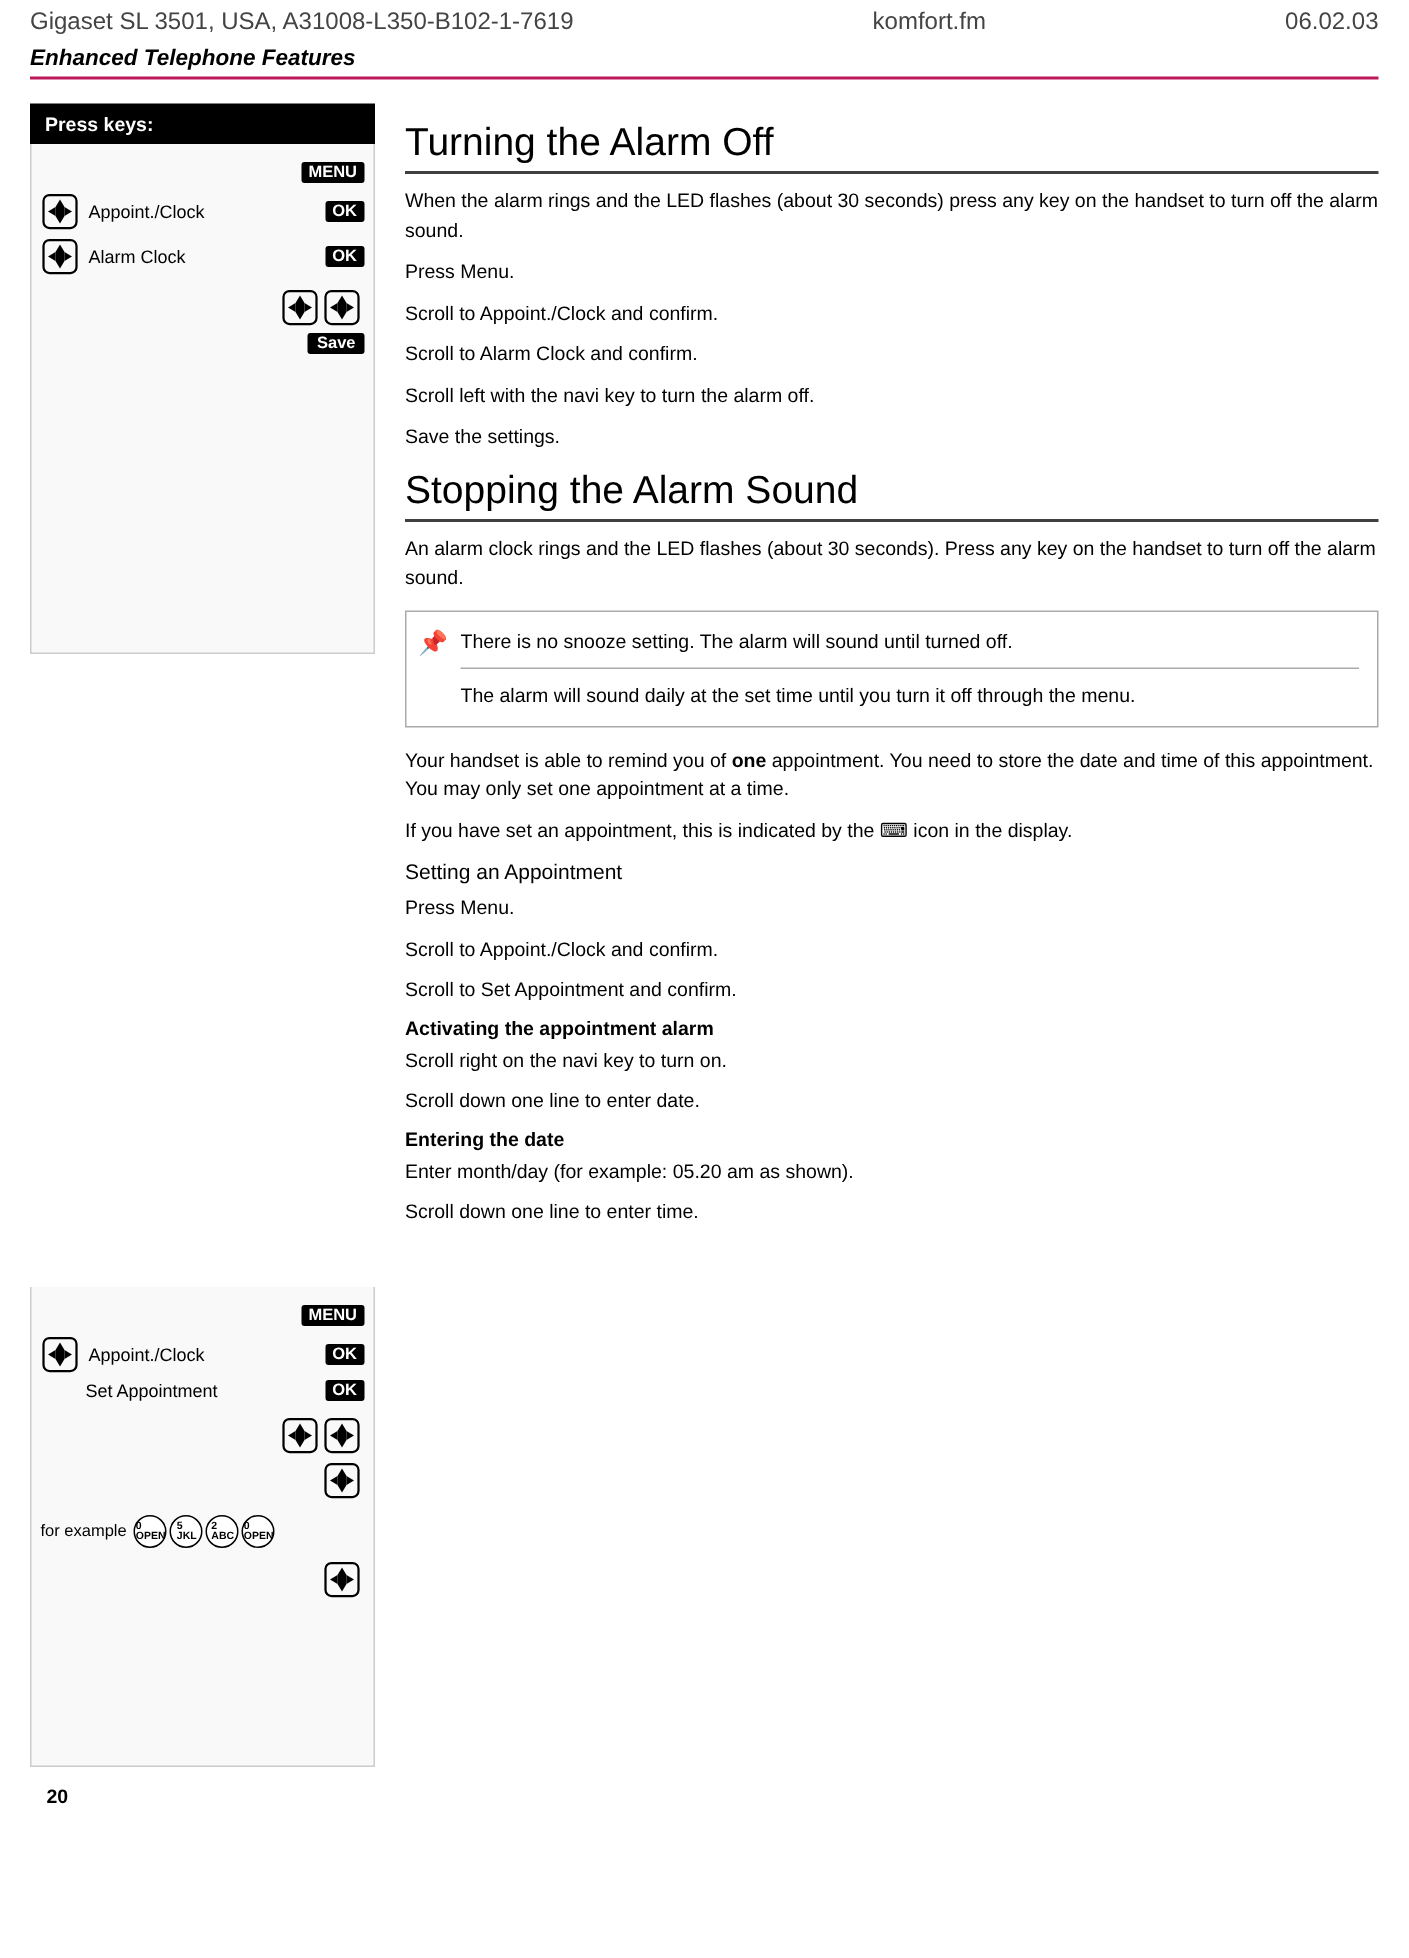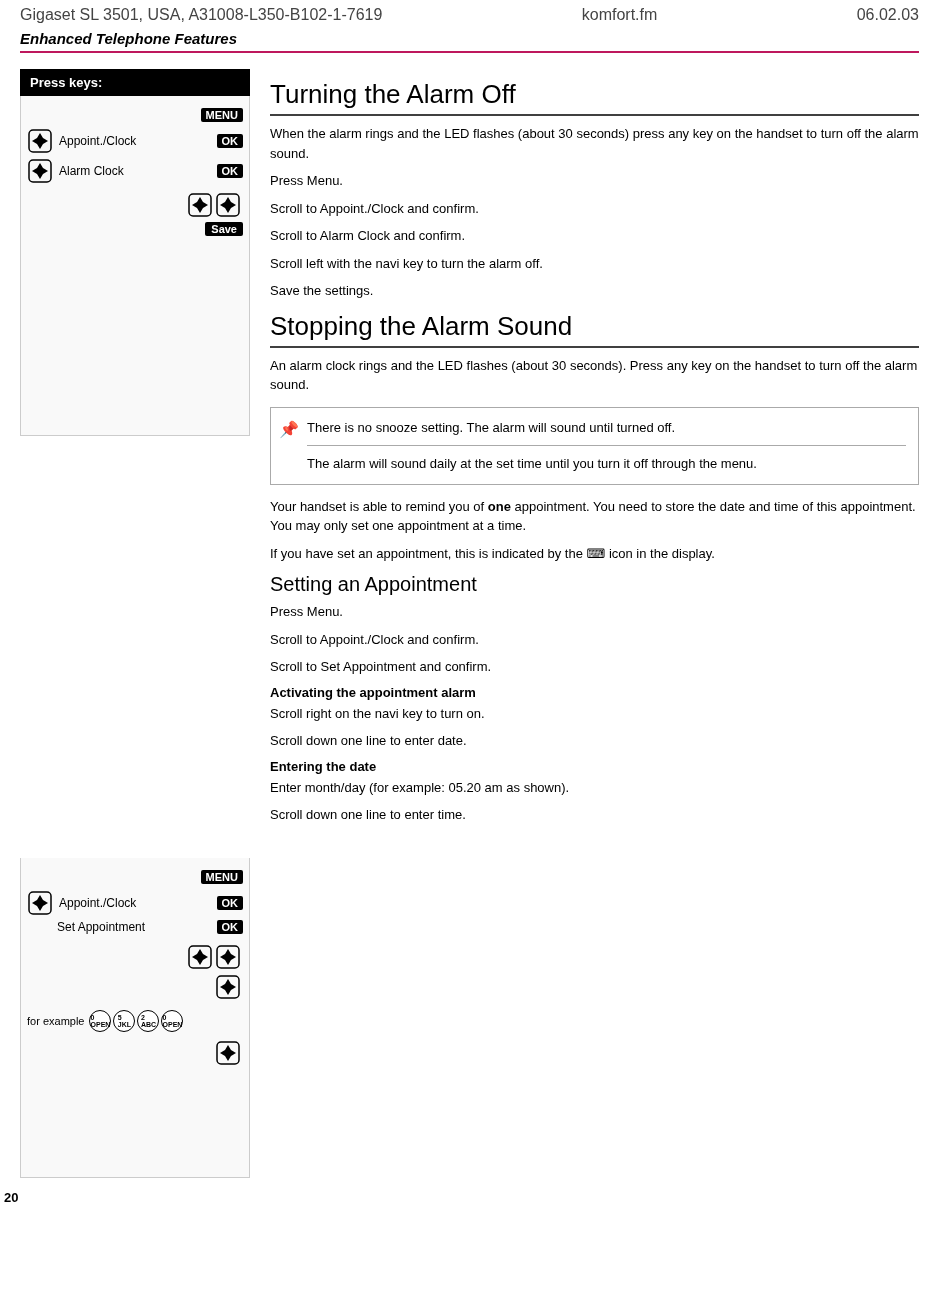--- a/index.html
+++ b/index.html
@@ -202,21 +202,21 @@
       border-bottom: 1px solid #aaa;
       margin: 8px -12px 8px -36px;
       margin-left: -12px;
     }
 
     
     .page-number {
       font-size: 13px;
       font-weight: bold;
       margin-top: 12px;
-      padding: 0 4px;
+      padding: 0 31px;
     }
 
     
     .example-row {
       display: flex;
       align-items: center;
       margin: 4px 0;
       font-size: 12px;
     }
 
@@ -438,21 +438,21 @@
       <p>The alarm will sound daily at the set time until you turn it off through the menu.</p>
     </div>
 
 
     <p class="body-text">
       <span>Your handset is able to remind you of </span><span class="bold-text">one</span><span> appointment. You need to store the date and time of this appointment. You may only set one appointment at a time.</span>
     </p>
 
     <p class="body-text">If you have set an appointment, this is indicated by the ⌨ icon in the display.</p>
 
-    <h2 class="subsection-heading" style="font-size:20px; margin-top:10px;">Setting an Appointment</h2>
+    <h2 class="subsection-heading" style="font-size:14px; margin-top:10px;">Setting an Appointment</h2>
 
     <p class="body-text">Press Menu.</p>
     <p class="body-text">Scroll to Appoint./Clock and confirm.</p>
     <p class="body-text">Scroll to Set Appointment and confirm.</p>
 
     <p class="bold-label">Activating the appointment alarm</p>
     <p class="body-text">Scroll right on the navi key to turn on.</p>
     <p class="body-text">Scroll down one line to enter date.</p>
 
     <p class="bold-label">Entering the date</p>

